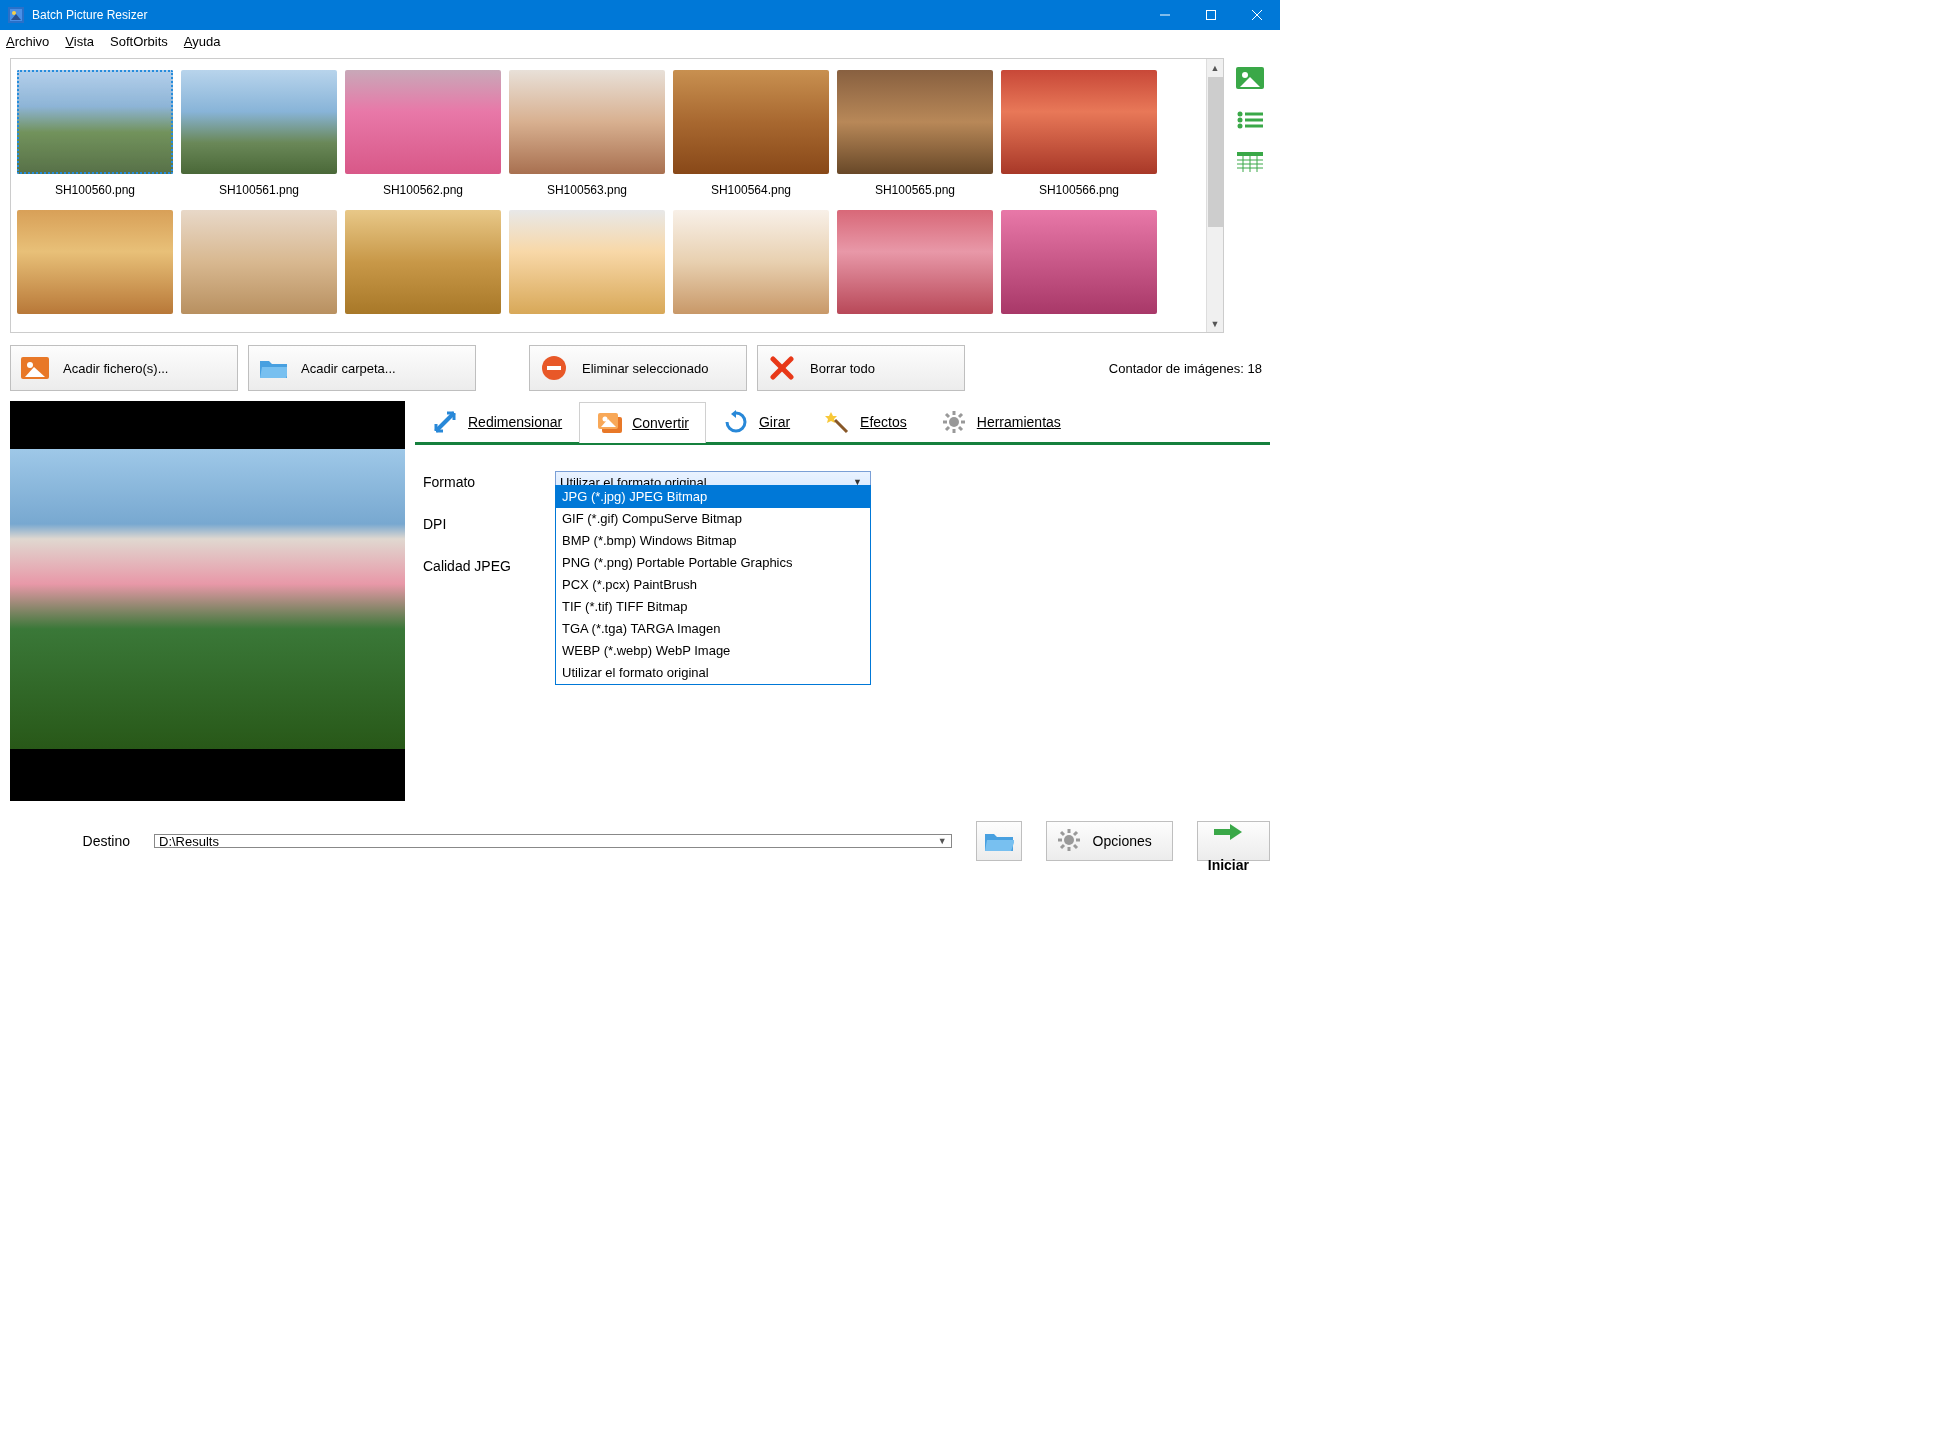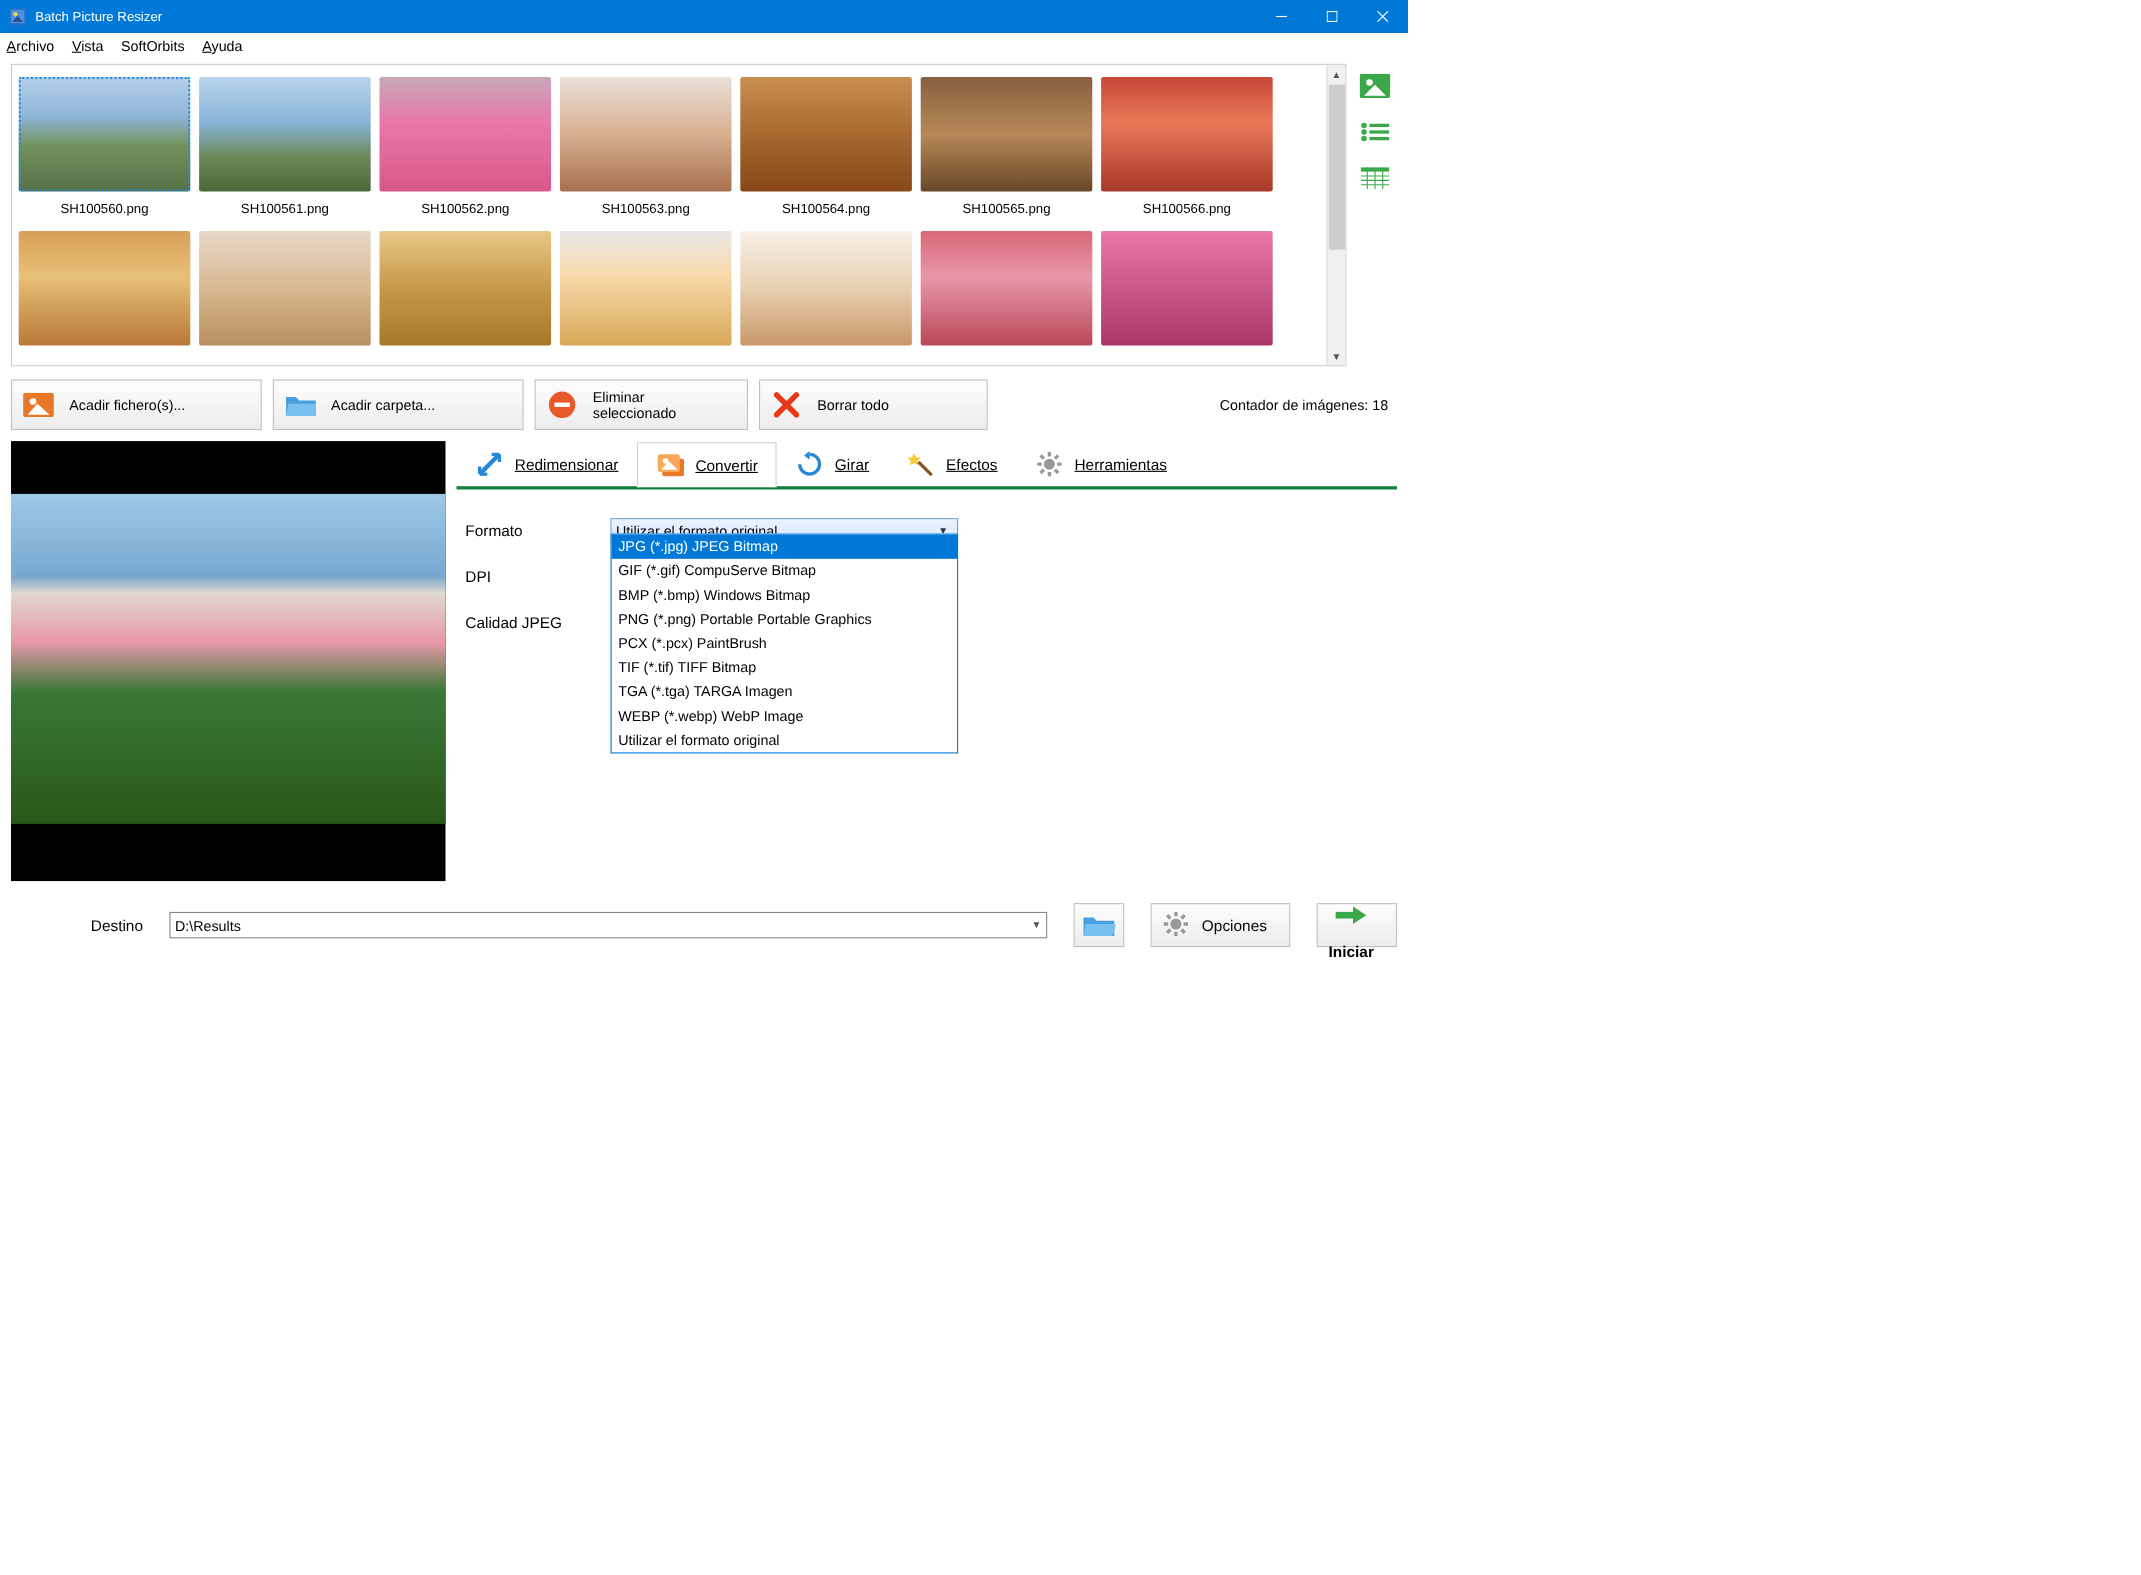--- a/index.html
+++ b/index.html
@@ -62,21 +62,21 @@
 .combobox .cb-arrow { width: 17px; text-align: center; color: #333; font-size: 9px; }
 
 .dropdown { position: absolute; left: 140px; top: 40px; width: 316px; border: 1px solid #0078d7; background: #fff; z-index: 10; font-size: 13px; }
 .dropdown .opt { padding: 2px 6px; line-height: 18px; }
 .dropdown .opt.highlight { background: #0078d7; color: #ffffff; }
 
 
 .bottom { padding: 20px 10px 6px 10px; }
 .destrow { display: flex; align-items: center; gap: 24px; }
 .destrow .dlbl { width: 120px; text-align: right; font-size: 14px; }
-.destcombo { flex: 1; height: 24px; border: 1px solid #888; display: flex; align-items: center; padding: 0 4px; justify-content: space-between; font-size: 13px; background: #fff; }
+.destcombo { flex: 1; height: 14px; border: 1px solid #888; display: flex; align-items: center; padding: 0 4px; justify-content: space-between; font-size: 13px; background: #fff; }
 .destrow .browse { width: 46px; height: 40px; border: 1px solid #bfbfbf; background: linear-gradient(#fdfdfd,#ececec); display: flex; align-items: center; justify-content: center; }
 .optbtn, .startbtn { height: 40px; border: 1px solid #bfbfbf; background: linear-gradient(#fdfdfd,#ececec); display: flex; align-items: center; gap: 12px; padding: 0 20px 0 10px; font-size: 14px; }
 .startbtn { font-weight: 600; flex-direction: column; }
 
 .chkrow { display: flex; align-items: center; gap: 6px; padding: 18px 0 0 10px; font-size: 13px; }
 .chkrow .chk { width: 13px; height: 13px; border: 1px solid #333; }
 
 
 .ph1 { background: linear-gradient(180deg,#a8c8e8 0%,#7aa8d0 35%,#5a8040 60%,#3a5828 100%); }
 .ph2 { background: linear-gradient(180deg,#b8d4ec 0%,#88b4d8 40%,#6a8858 70%,#4a6838 100%); }
@@ -272,21 +272,21 @@
     </div>
     <div class="bigbtn" style="width:228px;">
       <span class="ico">
         <svg width="30" height="22">
             <path d="M1 4 L10 4 L13 7 L29 7 L29 21 L1 21 Z" fill="#48a0e0"></path>
             <path d="M3 10 L31 10 L27 21 L1 21 Z" fill="#78c0f0"></path>
           </svg>
       </span>
       <span>Acadir carpeta...</span>
     </div>
-    <div class="bigbtn" style="width:194px;">
+    <div class="bigbtn" style="width:218px;margin-left:43px;">
       <span class="ico">
         <svg width="26" height="26">
             <circle cx="13" cy="13" r="12" fill="#e85828"></circle>
             <rect x="6" y="11" width="14" height="4" fill="#fff"></rect>
           </svg>
       </span>
       <span>Eliminar seleccionado</span>
     </div>
     <div class="bigbtn" style="width:208px;">
       <span class="ico">

